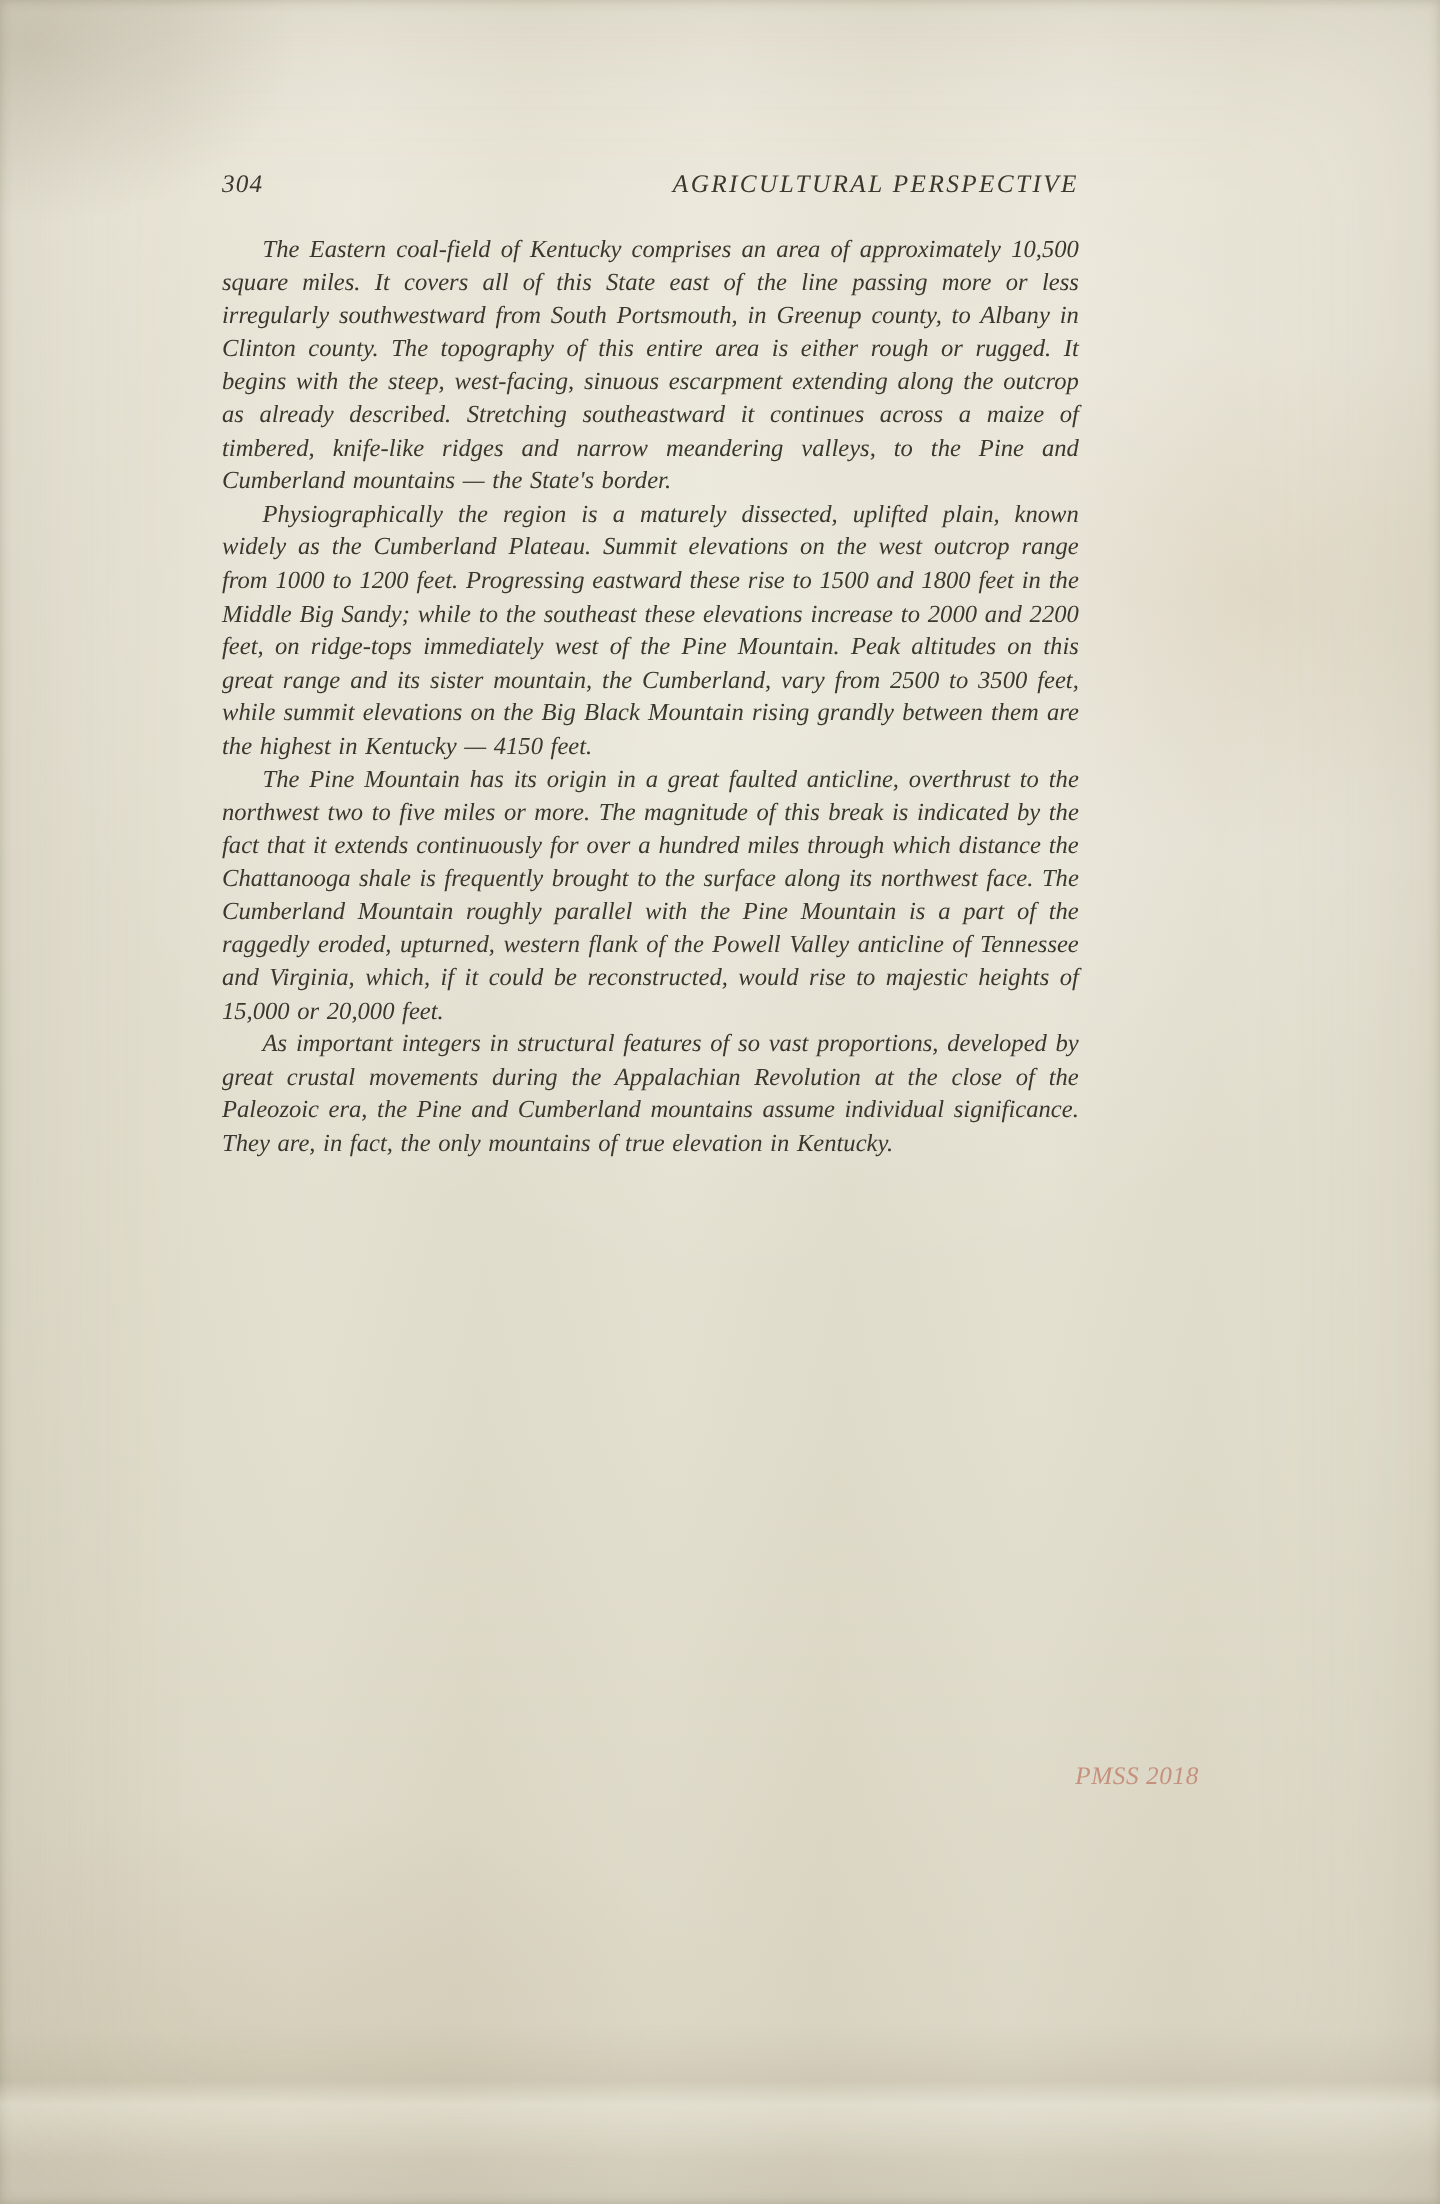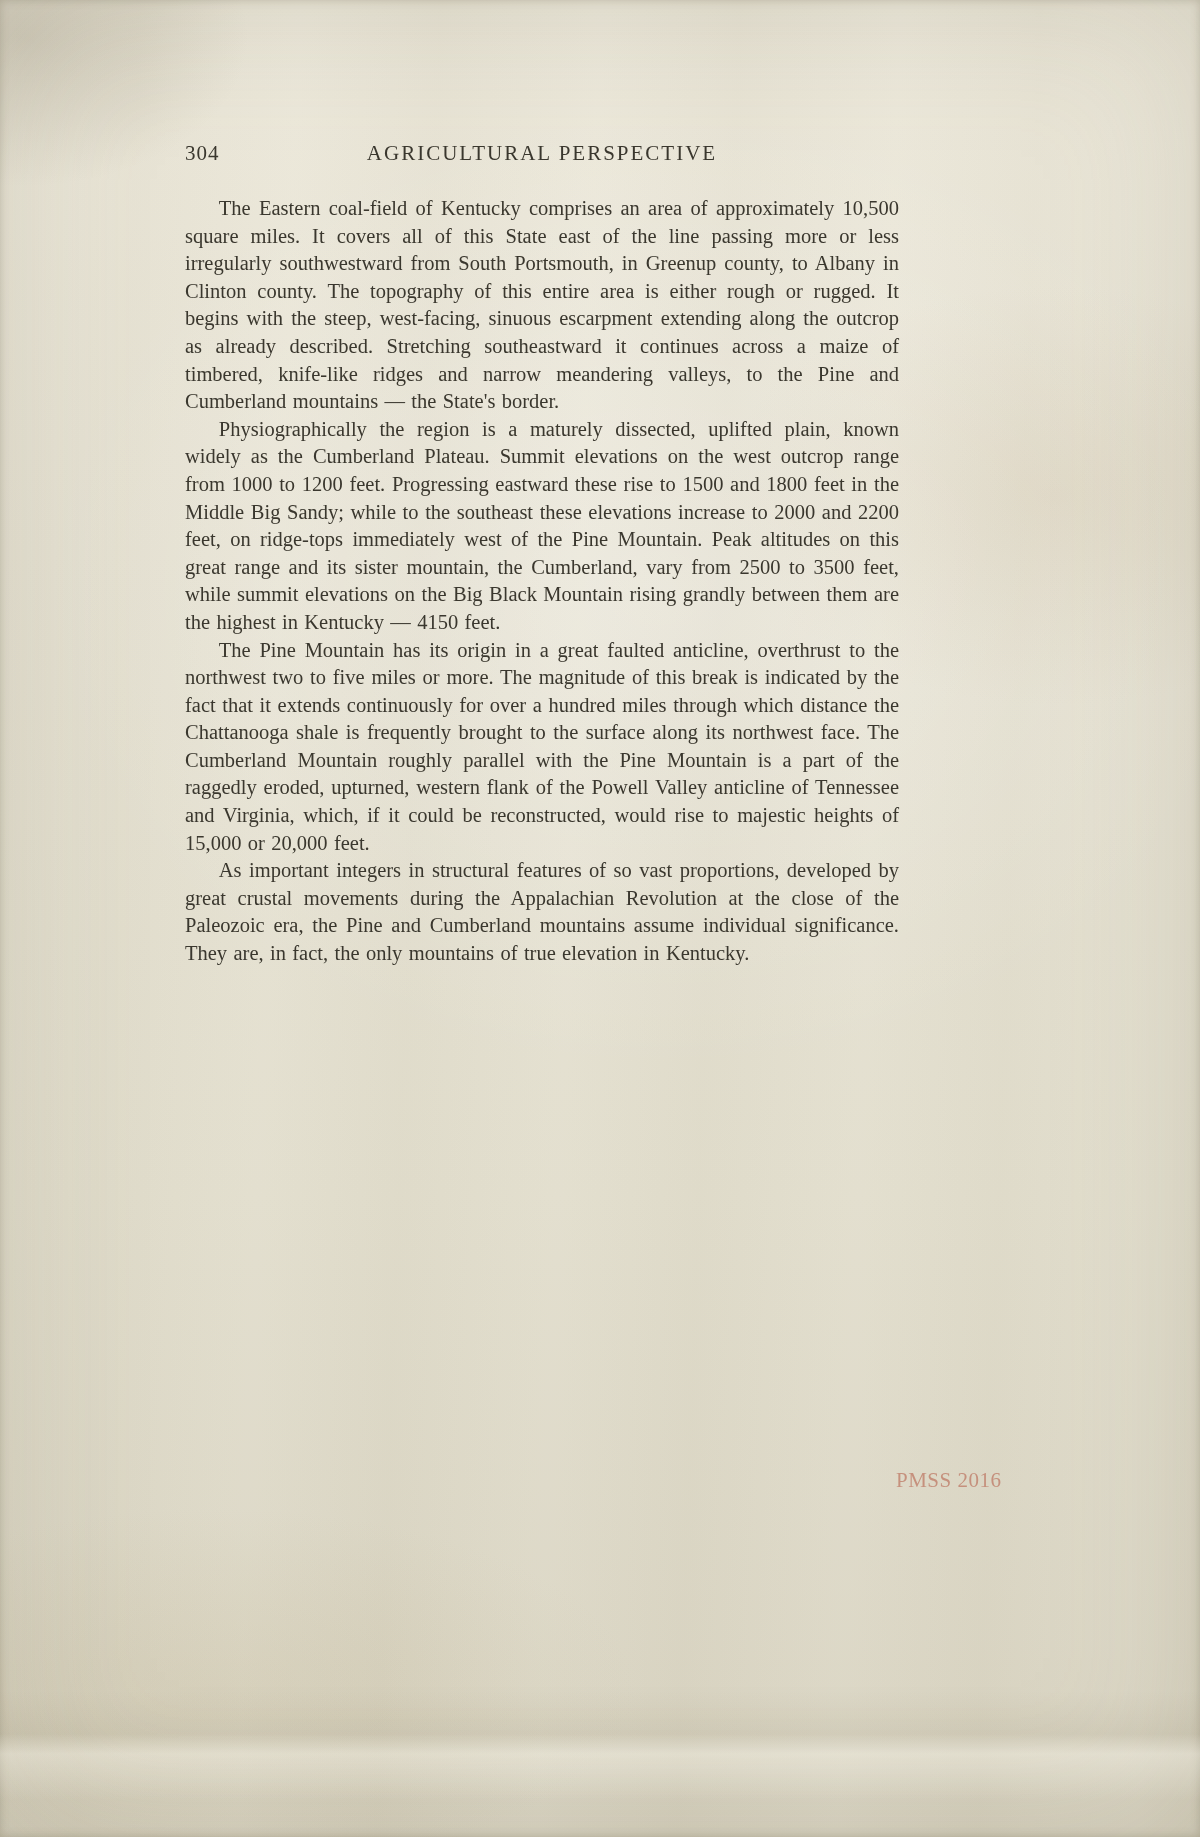--- a/index.html
+++ b/index.html
@@ -18,20 +18,21 @@
     background-color: #e4e0d0;
     background-image:
       radial-gradient(ellipse 900px 700px at 55% 32%, rgba(255,255,255,0.25), rgba(255,255,255,0) 70%),
       radial-gradient(ellipse 480px 300px at 88% 27%, rgba(203,188,158,0.28), rgba(203,188,158,0) 70%),
       radial-gradient(ellipse 600px 260px at 18% 92%, rgba(198,188,158,0.30), rgba(198,188,158,0) 70%),
       radial-gradient(ellipse 300px 200px at 2% 2%, rgba(120,110,85,0.22), rgba(120,110,85,0) 75%),
       linear-gradient(180deg, #ece8da 0%, #e7e3d4 30%, #e2decd 65%, #d9d4c2 100%);
     box-shadow:
       inset 0 0 10px rgba(95,85,60,0.28),
       inset 0 0 150px rgba(120,110,80,0.22);
+    font-style: italic;
   }
   
   .page::after {
     content: "";
     position: absolute;
     left: 0;
     right: 0;
     top: 1690px;
     height: 110px;
     background: linear-gradient(180deg,
@@ -69,21 +70,21 @@
   }
   .page-number {
     position: absolute;
     left: 0;
     top: 0;
     font-size: 21px;
     letter-spacing: 1px;
   }
   .running-title {
     display: block;
-    text-align: center;
+    text-align: right;
     font-size: 21px;
     letter-spacing: 2px;
   }
 
   .text-block p {
     margin: 0;
     font-size: 20.5px;
     line-height: 27.6px;
     text-align: justify;
     text-indent: 1.65em;
@@ -116,15 +117,15 @@
 
     <div class="text-block">
       <p>The Eastern coal-field of Kentucky comprises an area of approximately 10,500 square miles.  It covers all of this State east of the line passing more or less irregularly southwestward from South Portsmouth, in Greenup county, to Albany in Clinton county.  The topography of this entire area is either rough or rugged.  It begins with the steep, west-facing, sinuous escarpment extending along the outcrop as already described.  Stretching southeastward it continues across a maize of timbered, knife-like ridges and narrow meandering valleys, to the Pine and Cumberland mountains — the State's border.</p>
       <p>Physiographically the region is a maturely dissected, uplifted plain, known widely as the Cumberland Plateau.  Summit elevations on the west outcrop range from 1000 to 1200 feet.  Progressing eastward these rise to 1500 and 1800 feet in the Middle Big Sandy; while to the southeast these elevations increase to 2000 and 2200 feet, on ridge-tops immediately west of the Pine Mountain.  Peak altitudes on this great range and its sister mountain, the Cumberland, vary from 2500 to 3500 feet, while summit elevations on the Big Black Mountain rising grandly between them are the highest in Kentucky — 4150 feet.</p>
       <p>The Pine Mountain has its origin in a great faulted anticline, overthrust to the northwest two to five miles or more.  The magnitude of this break is indicated by the fact that it extends continuously for over a hundred miles through which distance the Chattanooga shale is frequently brought to the surface along its northwest face.  The Cumberland Mountain roughly parallel with the Pine Mountain is a part of the raggedly eroded, upturned, western flank of the Powell Valley anticline of Tennessee and Virginia, which, if it could be reconstructed, would rise to majestic heights of 15,000 or 20,000 feet.</p>
       <p>As important integers in structural features of so vast proportions, developed by great crustal movements during the Appalachian Revolution at the close of the Paleozoic era, the Pine and Cumberland mountains assume individual significance.  They are, in fact, the only mountains of true elevation in Kentucky.</p>
     </div>
 
   </div>
 
-  <div class="watermark">PMSS 2016</div>
+  <div class="watermark">PMSS 2018</div>
 
 </div>
 
 </body></html>

